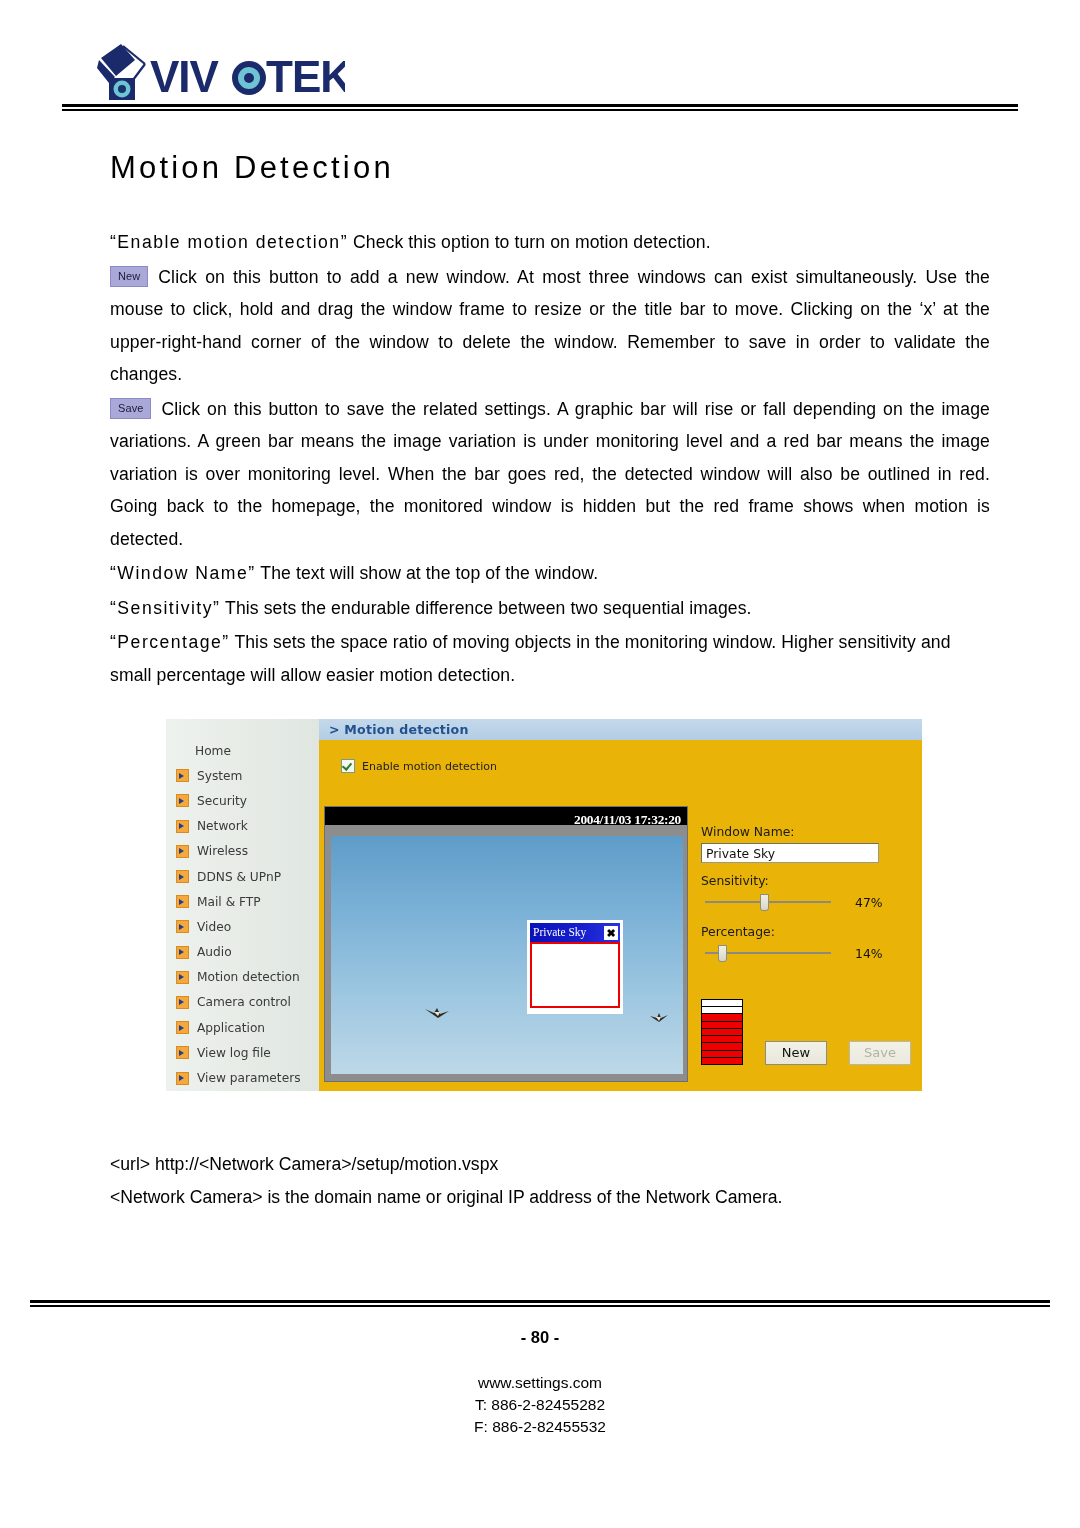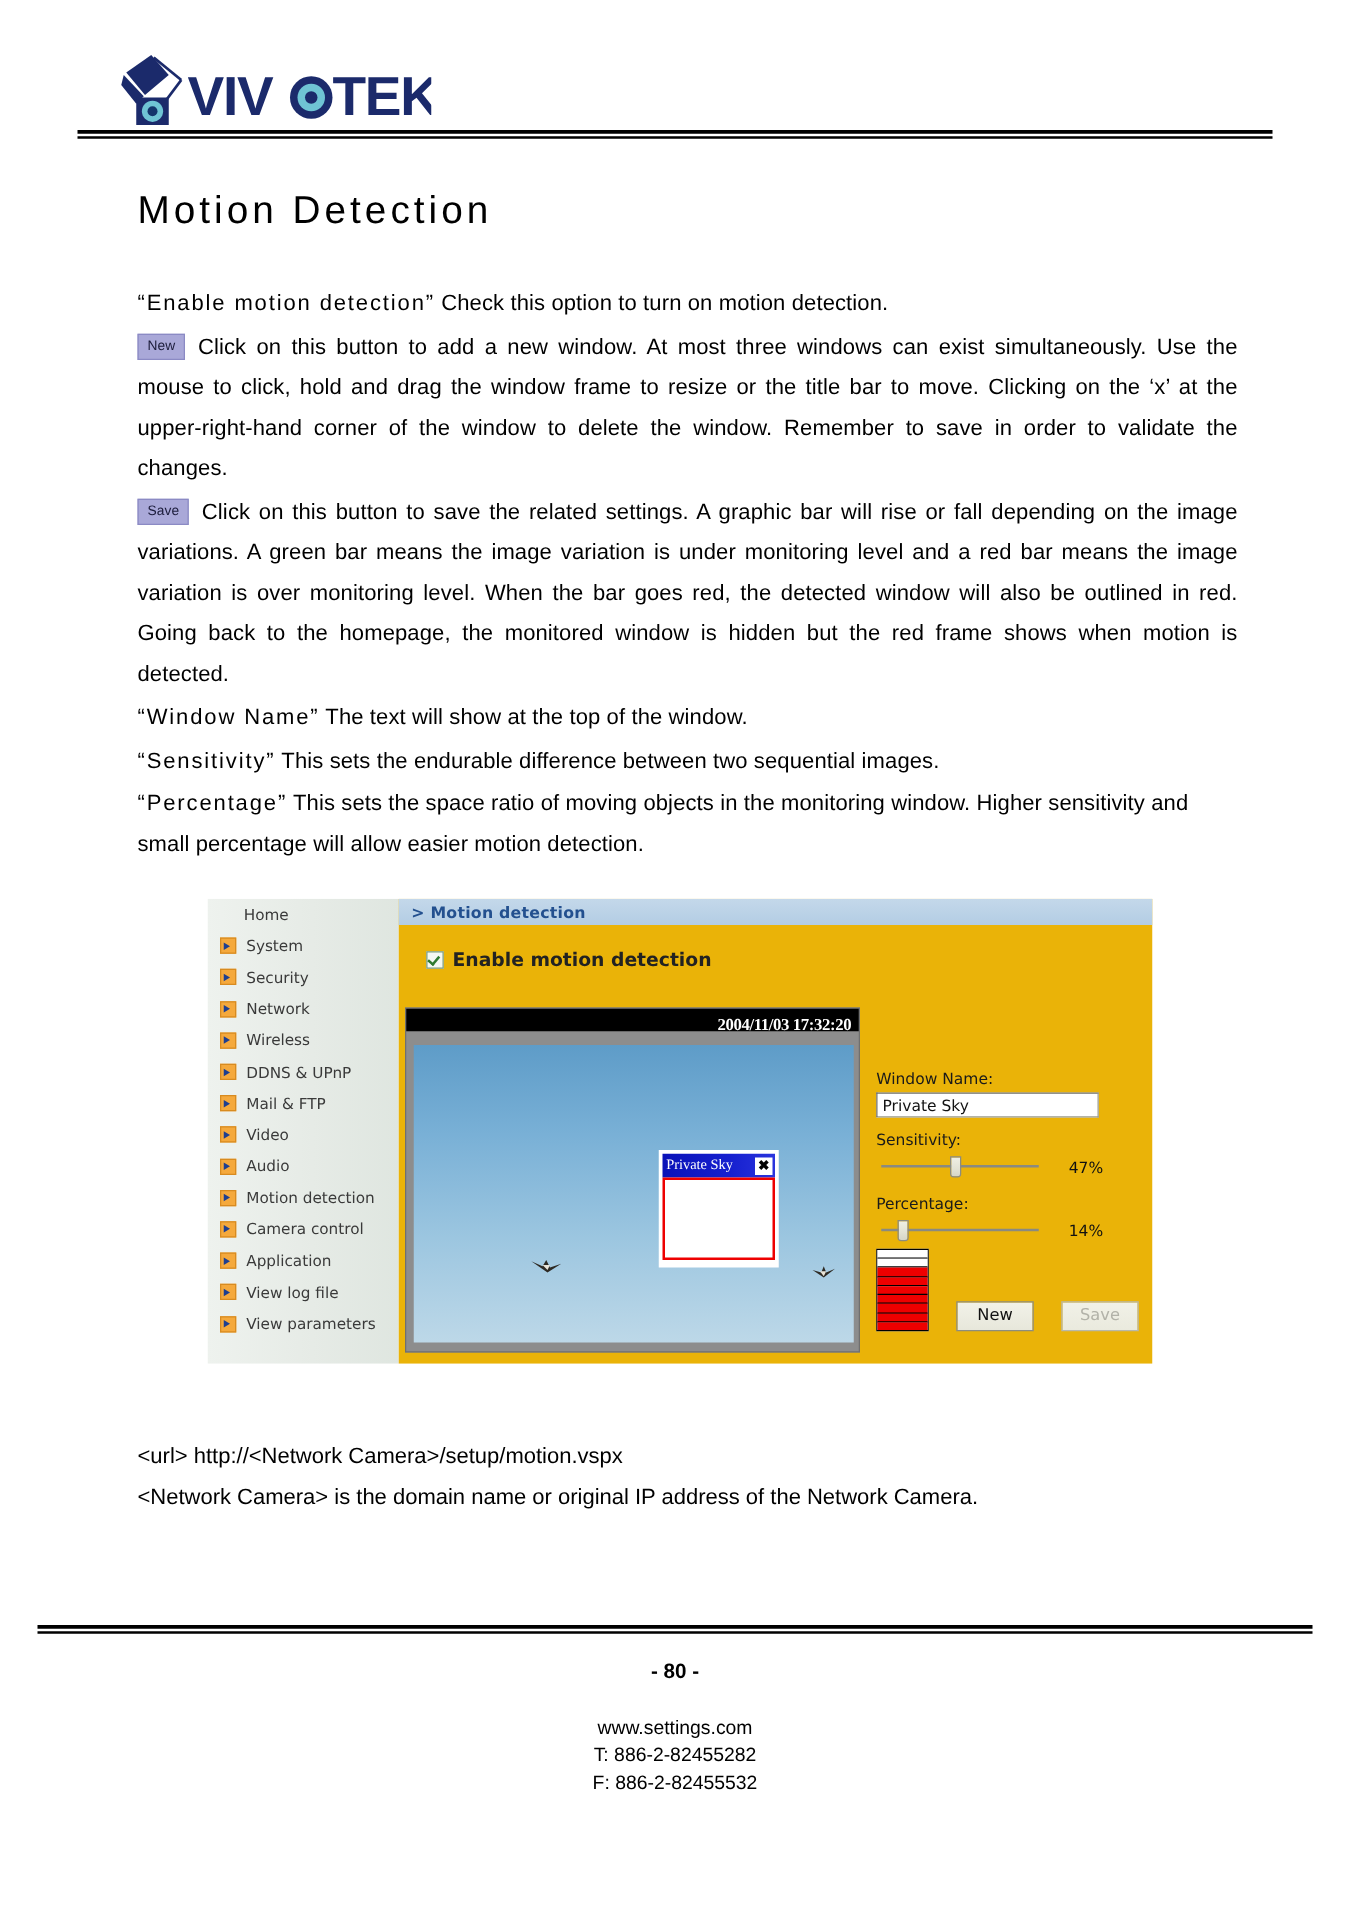--- a/index.html
+++ b/index.html
@@ -101,21 +101,21 @@
     overflow: hidden;
   }
   
   .ss-sidebar {
     position: absolute;
     left: 0; top: 0;
     width: 153px;
     height: 372px;
     background: linear-gradient(to right, #eef2ee 0%, #e6ebe6 55%, #dfe6e0 100%);
   }
-  .ss-sidebar-inner { }
+  .ss-sidebar-inner { padding-top: 19px; }
   .ss-nav-item {
     display: flex;
     align-items: center;
     height: 25.2px;
     padding-left: 10px;
     font-size: 12.2px;
     color: #3a3a3a;
   }
   .ss-nav-arrow {
     width: 11px; height: 11px;
@@ -159,23 +159,22 @@
     line-height: 21px;
     padding-left: 10px;
     box-sizing: border-box;
     letter-spacing: 0.2px;
   }
   .ss-enable-row {
     position: absolute;
     left: 22px; top: 40px;
     display: flex;
     align-items: center;
-    font-size: 15px;
+    font-size: 11px;
     color: #222;
-    font-weight: bold;
   }
   .ss-check {
     width: 12px; height: 12px;
     border: 1px solid #7b9b7b;
     background: #f4f8f4;
     margin-right: 7px;
     position: relative;
     flex: 0 0 auto;
   }
   .ss-check::after {
@@ -267,21 +266,20 @@
     border: 2px solid #ee0000;
     box-sizing: border-box;
     background: transparent;
   }
 
   
   .ss-controls {
     position: absolute;
     left: 382px; top: 105px;
     width: 215px;
-    margin-top: 31px;
   }
   .ctl-label {
     font-size: 12.4px;
     color: #1a1a1a;
     margin-bottom: 4px;
   }
   .ctl-input {
     width: 178px;
     height: 20px;
     border: 1px solid #9a9a8c;

